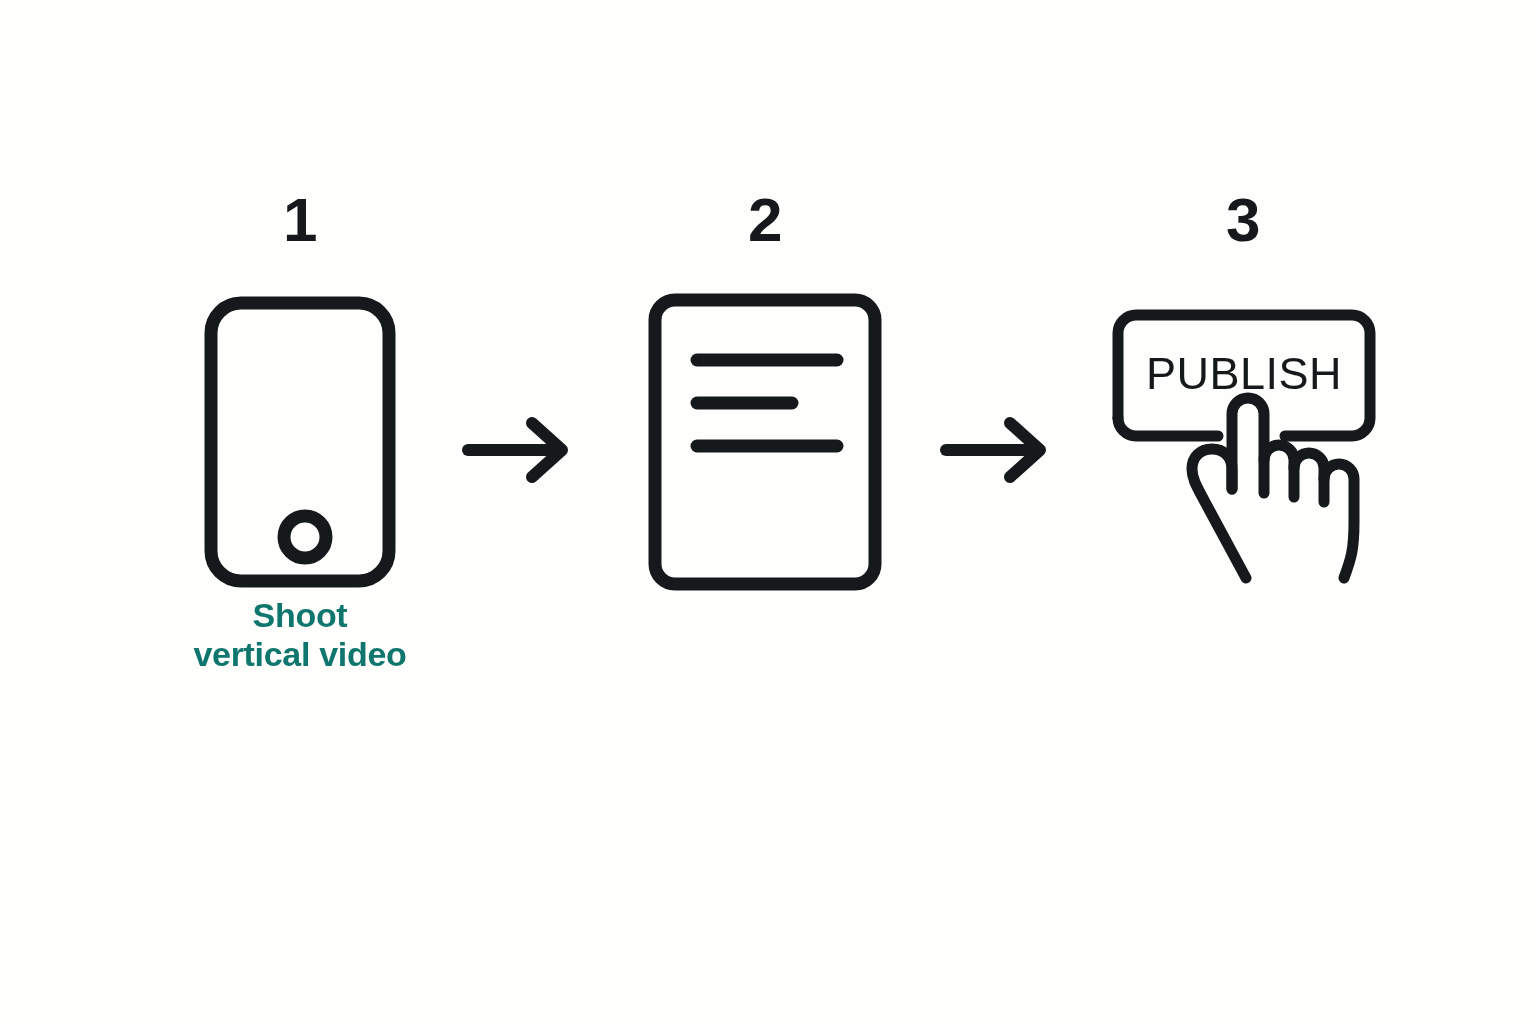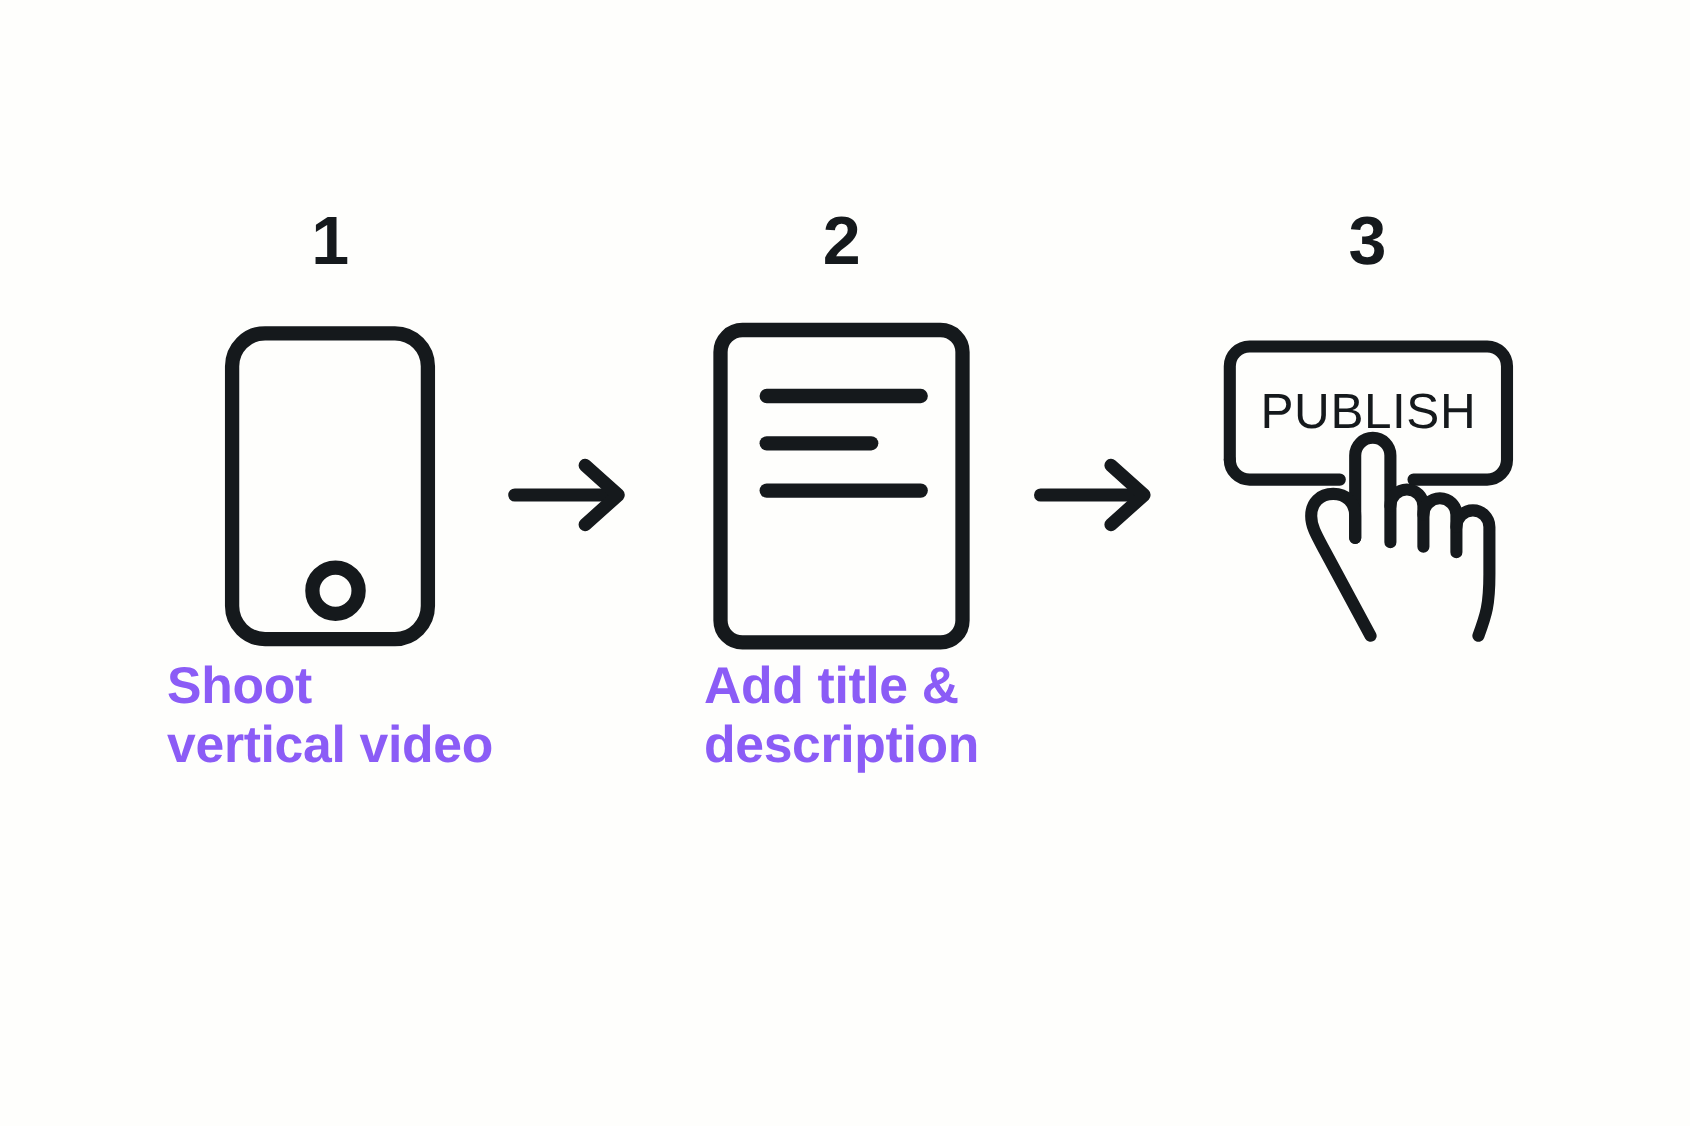--- a/index.html
+++ b/index.html
@@ -59,24 +59,25 @@
     margin-top: 38px;
     height: 300px;
     display: flex;
     align-items: flex-start;
     justify-content: center;
   }
   .step-3 .step-icon { align-items: center; }
 
   .step-caption {
     margin-top: 4px;
-    font-size: 47px;
+    font-size: 34px;
     font-weight: 700;
-    color: #8b5cf6;
+    color: #0f766e;
     line-height: 1.15;
+    text-align: center;
     letter-spacing: -0.3px;
     white-space: pre-line;
   }
 
   
   .arrow {
     position: absolute;
     top: 415px;
     width: 120px;
     height: 70px;
@@ -112,22 +113,20 @@
 
       <div class="step-icon">
         <svg width="236" height="300" viewBox="0 0 236 300">
           <rect x="8" y="8" width="220" height="284" rx="20" ry="20" fill="none" stroke="#15191C" stroke-width="13"></rect>
           <line x1="50" y1="68" x2="190" y2="68" stroke="#15191C" stroke-width="13" stroke-linecap="round"></line>
           <line x1="50" y1="111" x2="145" y2="111" stroke="#15191C" stroke-width="13" stroke-linecap="round"></line>
           <line x1="50" y1="154" x2="190" y2="154" stroke="#15191C" stroke-width="13" stroke-linecap="round"></line>
         </svg>
       </div>
 
-      <div class="step-caption">Add title &amp;
-description</div>
     </div>
 
     <div class="step step-3">
       <div class="step-number">3</div>
 
       <div class="step-icon">
         <svg width="300" height="290" viewBox="0 0 300 290">
 
           <g>
             <path d="M 25 121

